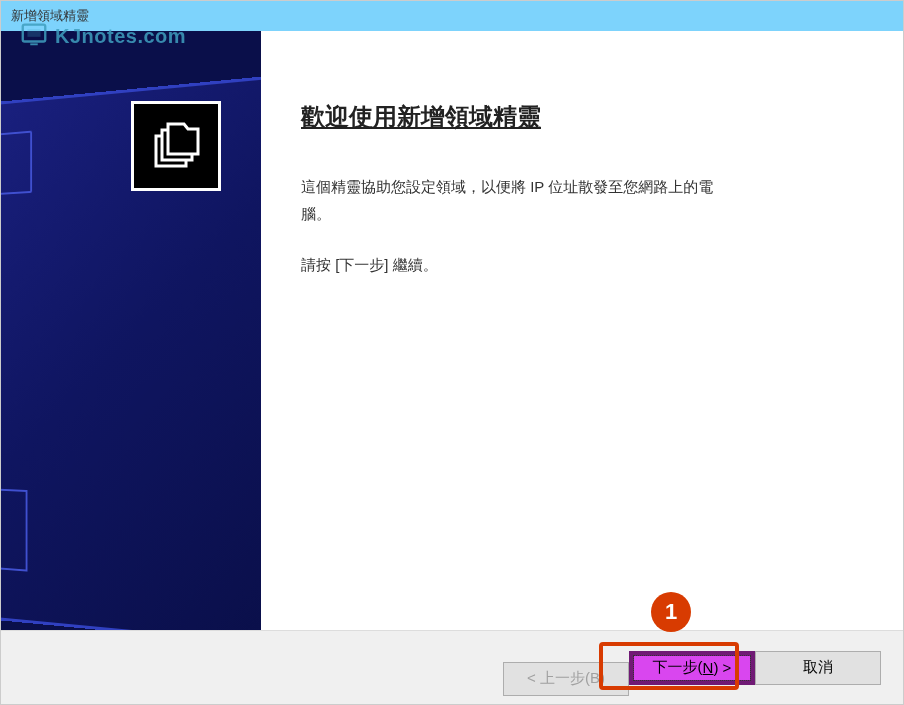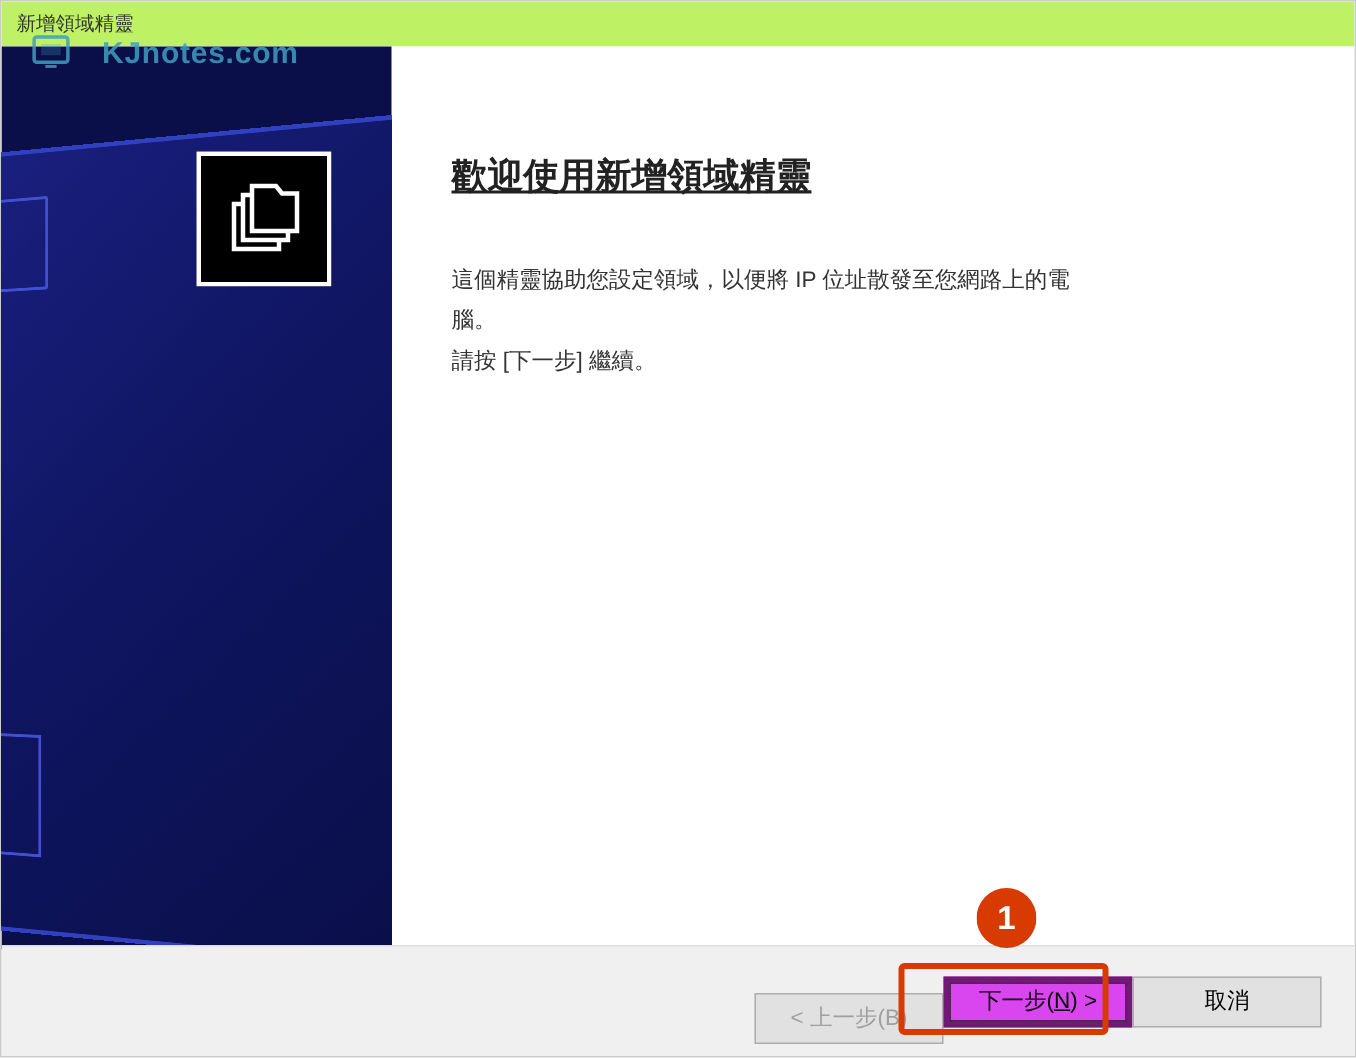--- a/index.html
+++ b/index.html
@@ -9,29 +9,29 @@
       height: 705px;
       background: #fff;
       position: relative;
       overflow: hidden;
       border: 1px solid #ccc;
     }
     .titlebar {
       padding: 6px 10px;
       font-size: 13px;
       color: #333;
-      background: #bef264;
+      background: #7dd3fc;
     }
     .watermark {
       position: absolute;
       top: 18px;
       left: 18px;
       display: flex;
       align-items: center;
-      gap: 19px;
+      gap: 6px;
       z-index: 10;
       opacity: 0.85;
     }
     .watermark-icon {
       width: 30px;
       height: 30px;
     }
     .watermark-text {
       font-family: Arial, sans-serif;
       font-size: 20px;
@@ -101,20 +101,21 @@
       font-size: 24px;
       font-weight: bold;
       color: #222;
       margin-bottom: 40px;
       text-decoration: underline;
     }
     .wizard-desc {
       font-size: 15px;
       color: #333;
       line-height: 1.8;
+      margin-bottom: 24px;
       text-align: left;
     }
     .wizard-desc-center {
       text-align: left;
     }
     .wizard-continue {
       font-size: 15px;
       color: #333;
       line-height: 1.8;
     }

